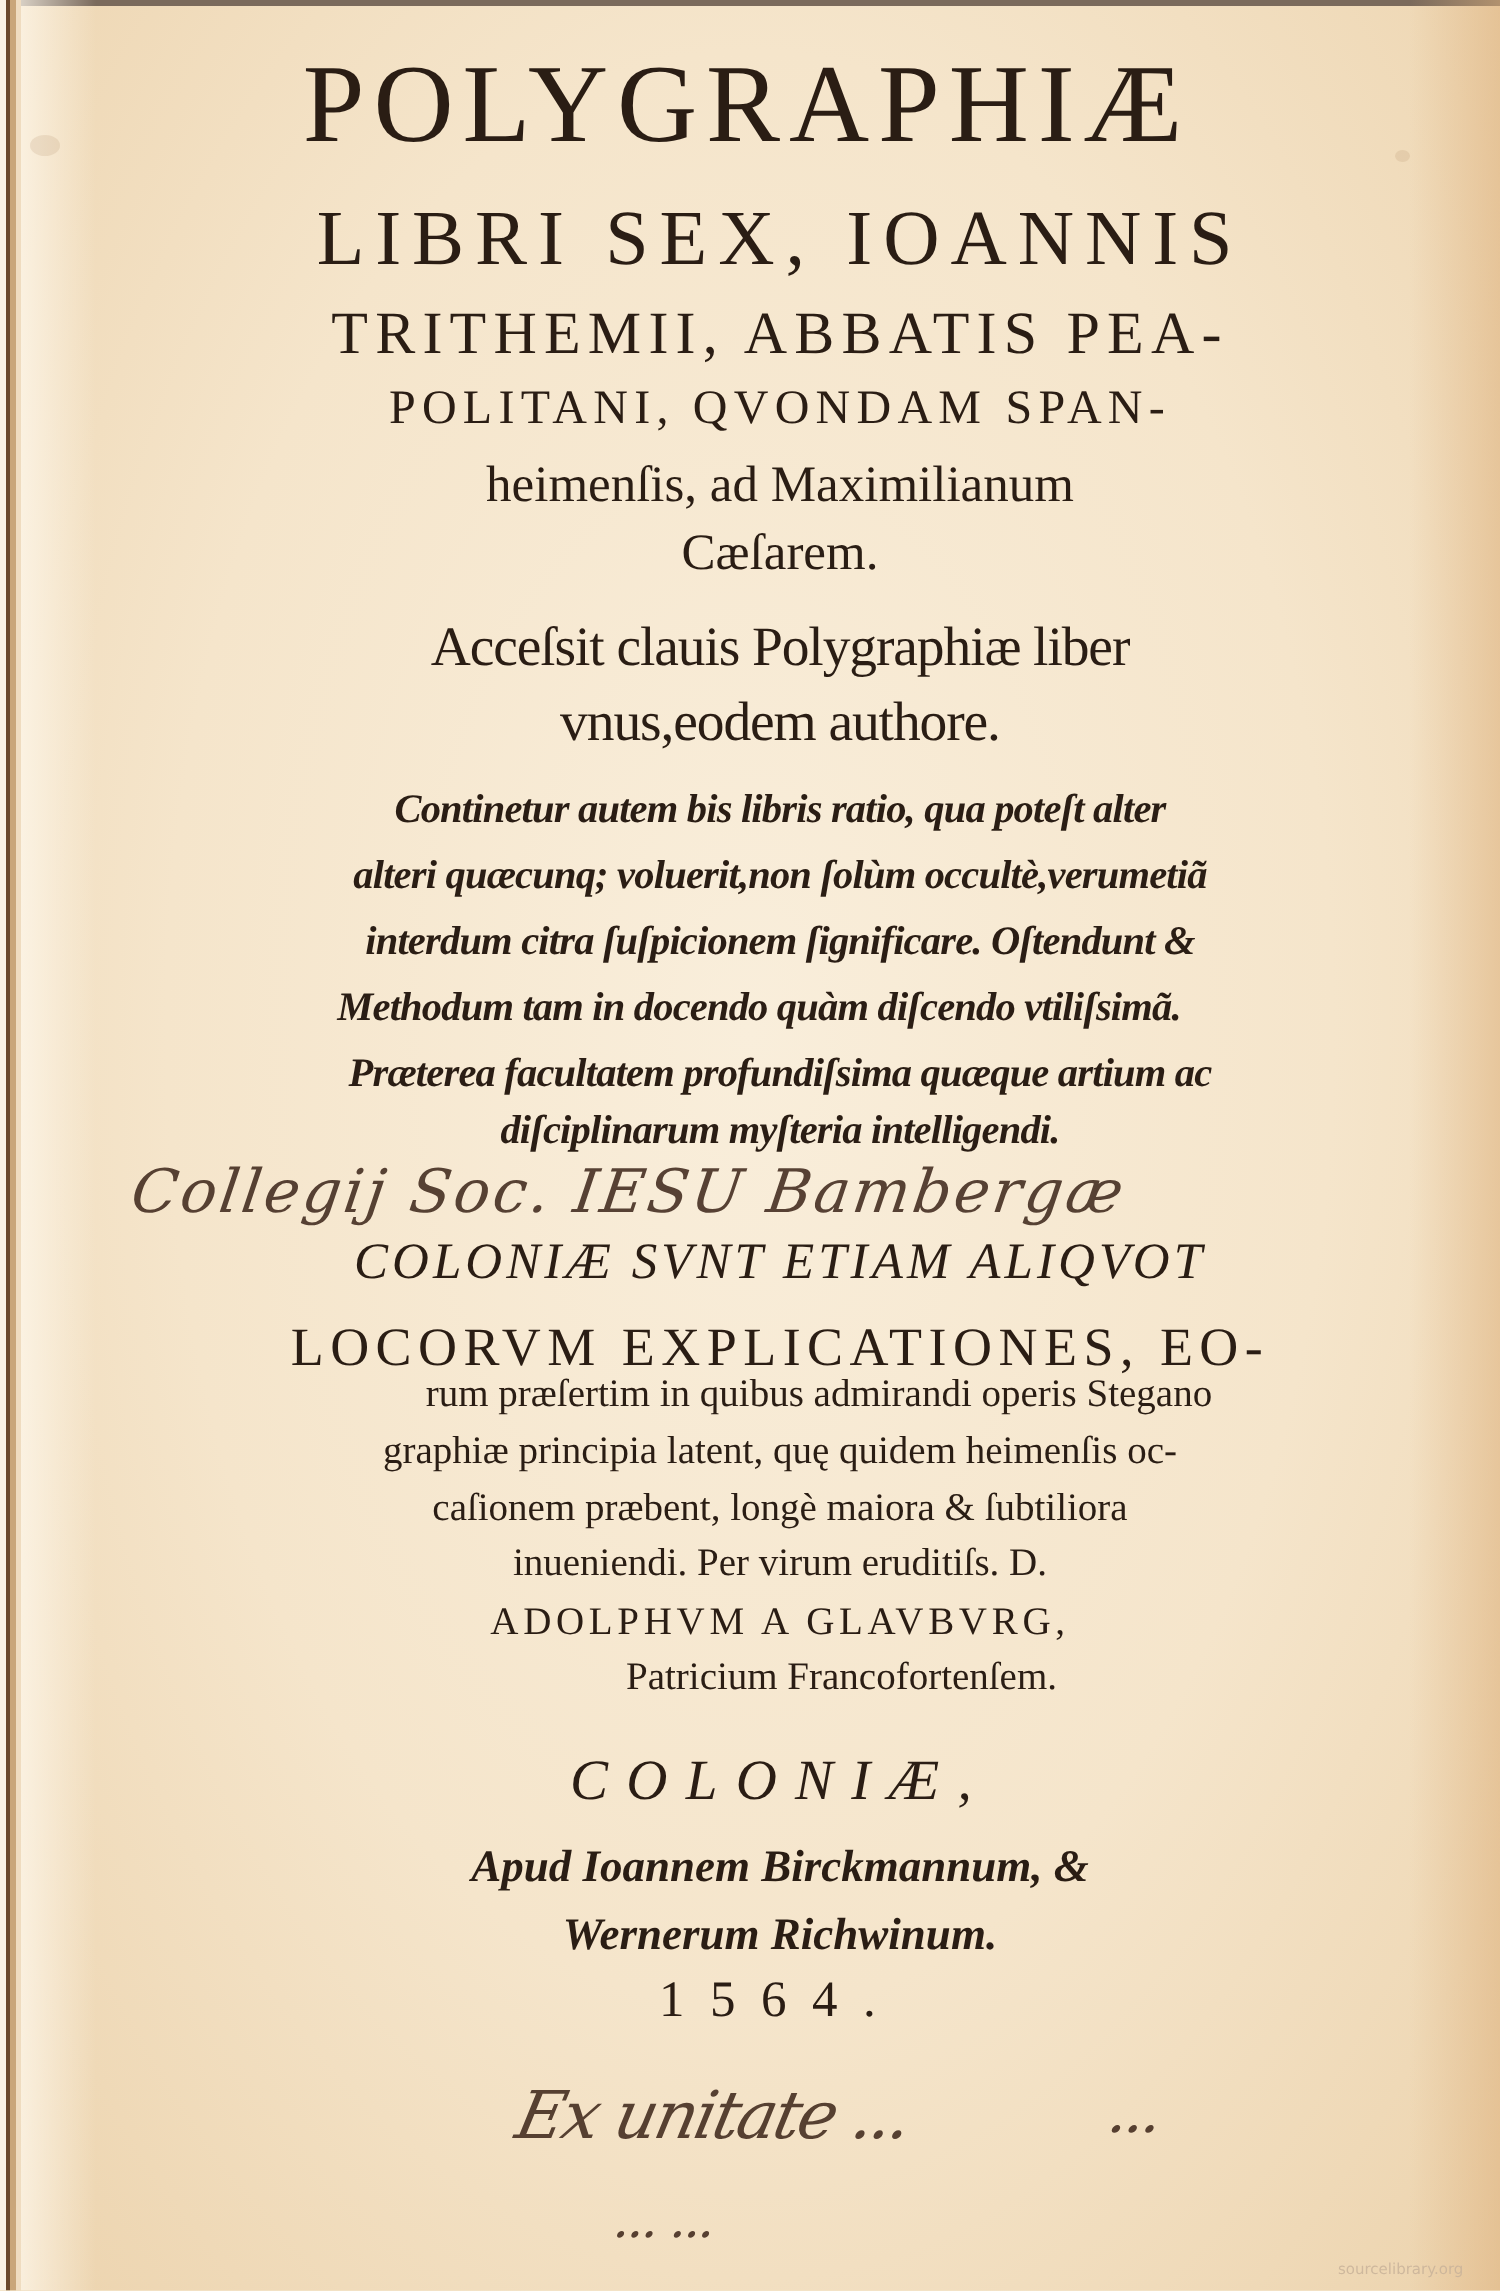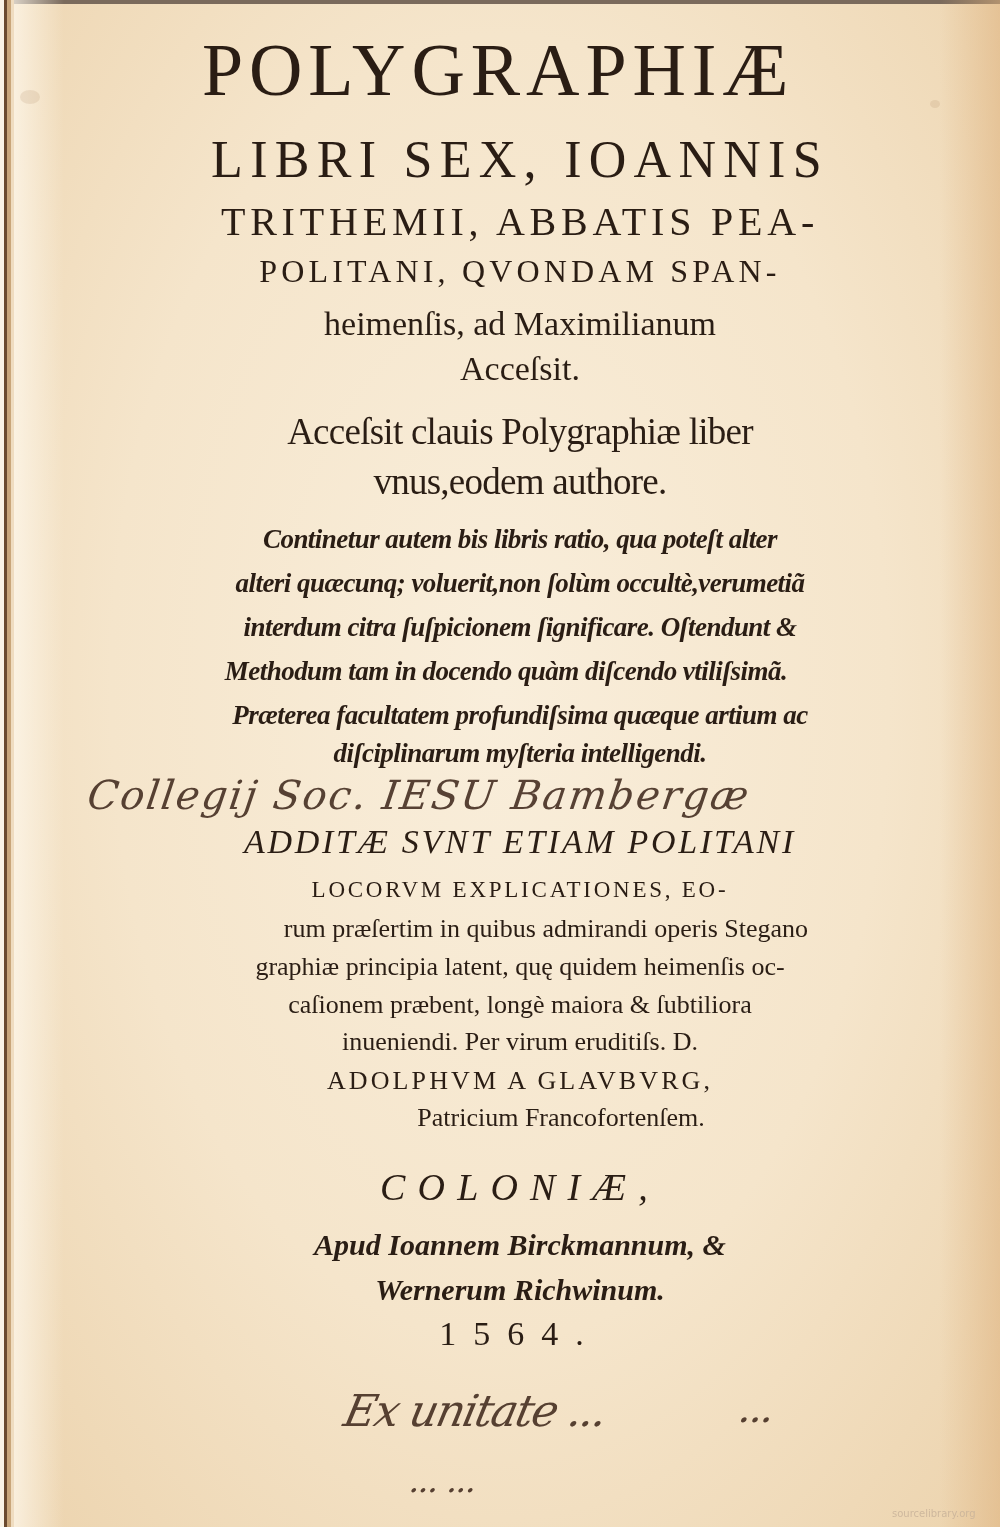--- a/index.html
+++ b/index.html
@@ -50,21 +50,21 @@
   .p3 { top: 612px; }
   .p4 { top: 656px; padding-left: 12px; }
   .p5 { top: 700px; font-style: italic; }
   .p6 { top: 738px; }
   .hand {
     position: absolute; font-family: "DejaVu Serif", serif; font-style: italic;
     color: #3b2418; opacity: 0.85;
   }
   .h1 { left: 88px; top: 772px; font-size: 40px; letter-spacing: 0.05em; transform: skewX(-8deg); }
   .t9 { top: 823px; font-size: 34px; font-style: italic; letter-spacing: 0.08em; }
-  .t10 { top: 877px; font-size: 23px; letter-spacing: 0.12em; }
+  .t10 { top: 877px; font-size: 36px; letter-spacing: 0.12em; }
   .t11 { top: 914px; font-size: 26px; margin-left: 26px; }
   .t12 { top: 952px; font-size: 26px; }
   .t13 { top: 990px; font-size: 26px; }
   .t14 { top: 1027px; font-size: 26px; }
   .t15 { top: 1066px; font-size: 26px; letter-spacing: 0.12em; }
   .t16 { top: 1103px; font-size: 26px; margin-left: 41px; }
   .t17 { top: 1165px; font-size: 38px; font-style: italic; letter-spacing: 0.32em; }
   .t18 { top: 1228px; font-size: 30px; font-style: italic; font-weight: bold; }
   .t19 { top: 1273px; font-size: 30px; font-style: italic; font-weight: bold; }
   .t20 { top: 1315px; font-size: 34px; letter-spacing: 0.5em; }
@@ -89,35 +89,35 @@
   <div class="left-shadow"></div>
   <div class="right-edge"></div>
   <div class="stain" style="left:20px;top:90px;width:20px;height:14px;"></div>
   <div class="stain" style="left:930px;top:100px;width:10px;height:8px;"></div>
 
   <div class="line t1">POLYGRAPHIÆ</div>
   <div class="line t2 caps">LIBRI SEX, IOANNIS</div>
   <div class="line t3">TRITHEMII, ABBATIS PEA-</div>
   <div class="line t4">POLITANI, QVONDAM SPAN-</div>
   <div class="line t5">heimenſis, ad Maximilianum</div>
-  <div class="line t6">Acceſsit.</div>
+  <div class="line t6">Cæſarem.</div>
 
   <div class="line t7">Acceſsit clauis Polygraphiæ liber</div>
   <div class="line t8">vnus,eodem authore.</div>
 
   <div class="line it p1">Continetur autem bis libris ratio, qua poteſt alter</div>
   <div class="line it p2">alteri quæcunq; voluerit,non ſolùm occultè,verumetiã</div>
   <div class="line it p3">interdum citra ſuſpicionem ſignificare. Oſtendunt &amp;</div>
   <div class="line it p4">Methodum tam in docendo quàm diſcendo vtiliſsimã.</div>
   <div class="line it p5">Præterea facultatem profundiſsima quæque artium ac</div>
   <div class="line it p6">diſciplinarum myſteria intelligendi.</div>
 
   <div class="hand h1">Collegij Soc. IESU Bambergæ</div>
 
-  <div class="line t9">ADDITÆ SVNT ETIAM POLITANI</div>
+  <div class="line t9">COLONIÆ SVNT ETIAM ALIQVOT</div>
   <div class="line t10">LOCORVM EXPLICATIONES, EO-</div>
   <div class="line t11">rum præſertim in quibus admirandi operis Stegano</div>
   <div class="line t12">graphiæ principia latent, quę quidem heimenſis oc-</div>
   <div class="line t13">caſionem præbent, longè maiora &amp; ſubtiliora</div>
   <div class="line t14">inueniendi. Per virum eruditiſs. D.</div>
   <div class="line t15">ADOLPHVM A GLAVBVRG,</div>
   <div class="line t16">Patricium Francofortenſem.</div>
 
   <div class="line t17">COLONIÆ,</div>
   <div class="line t18">Apud Ioannem Birckmannum, &amp;</div>

